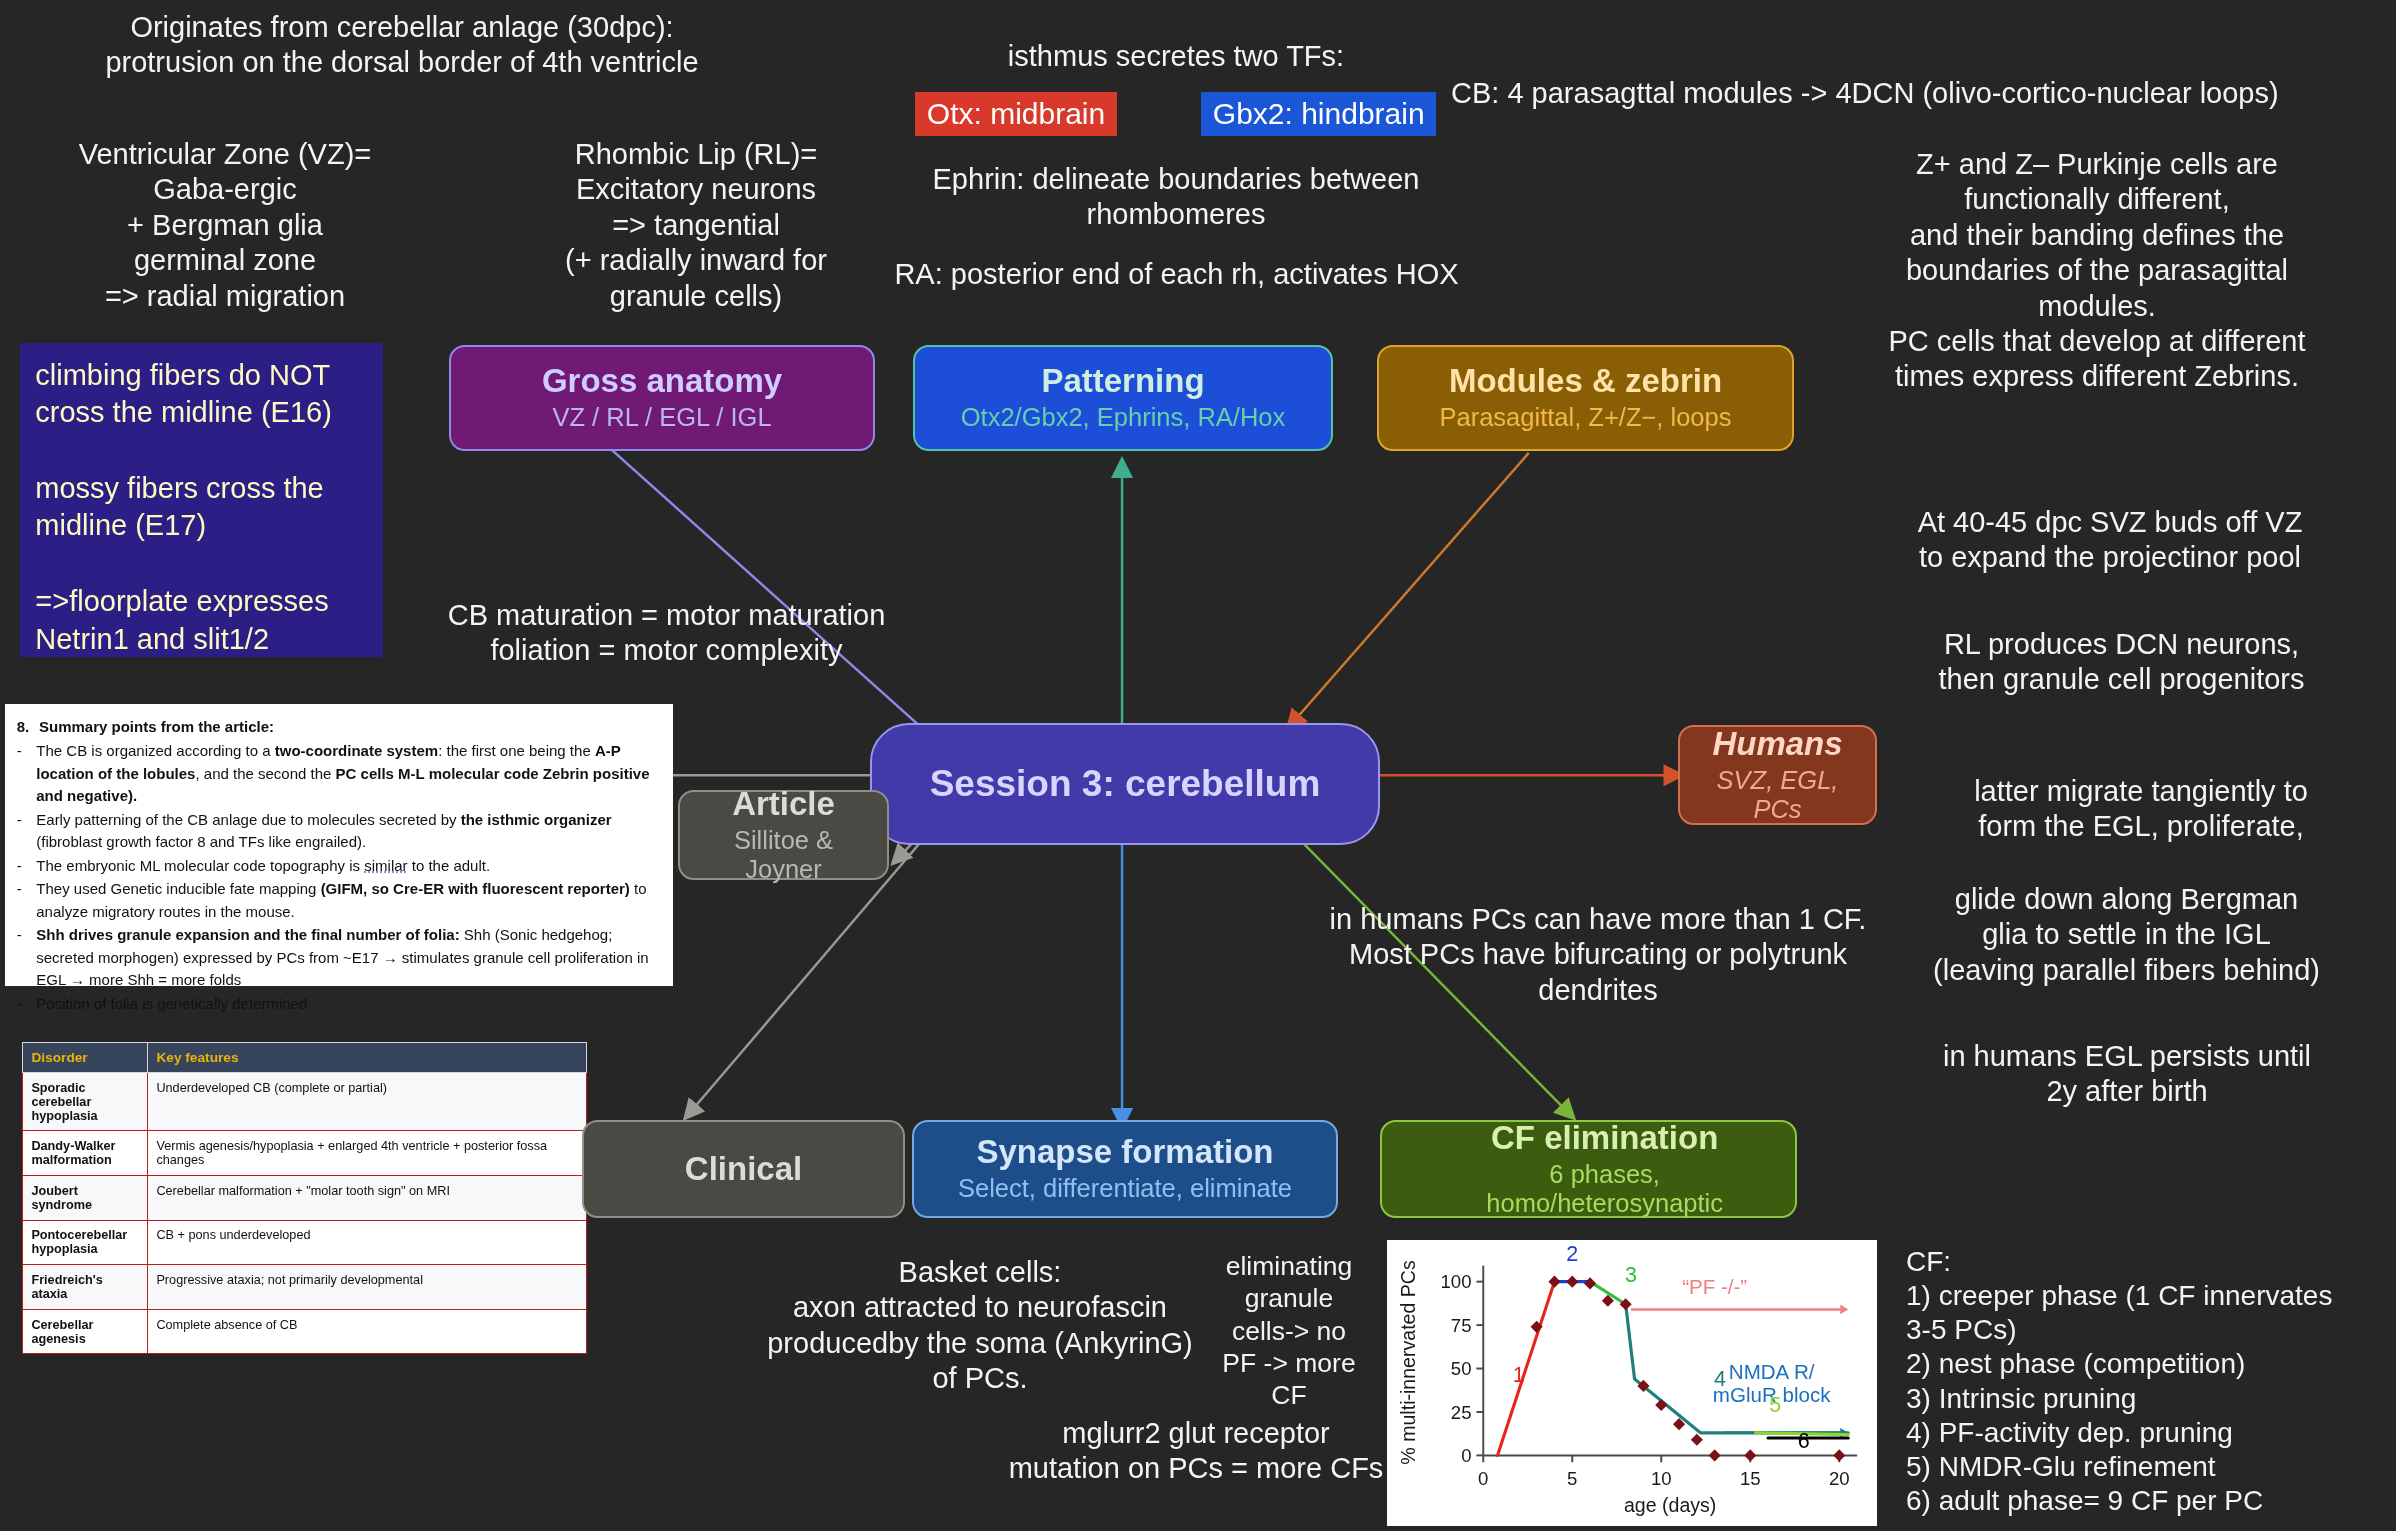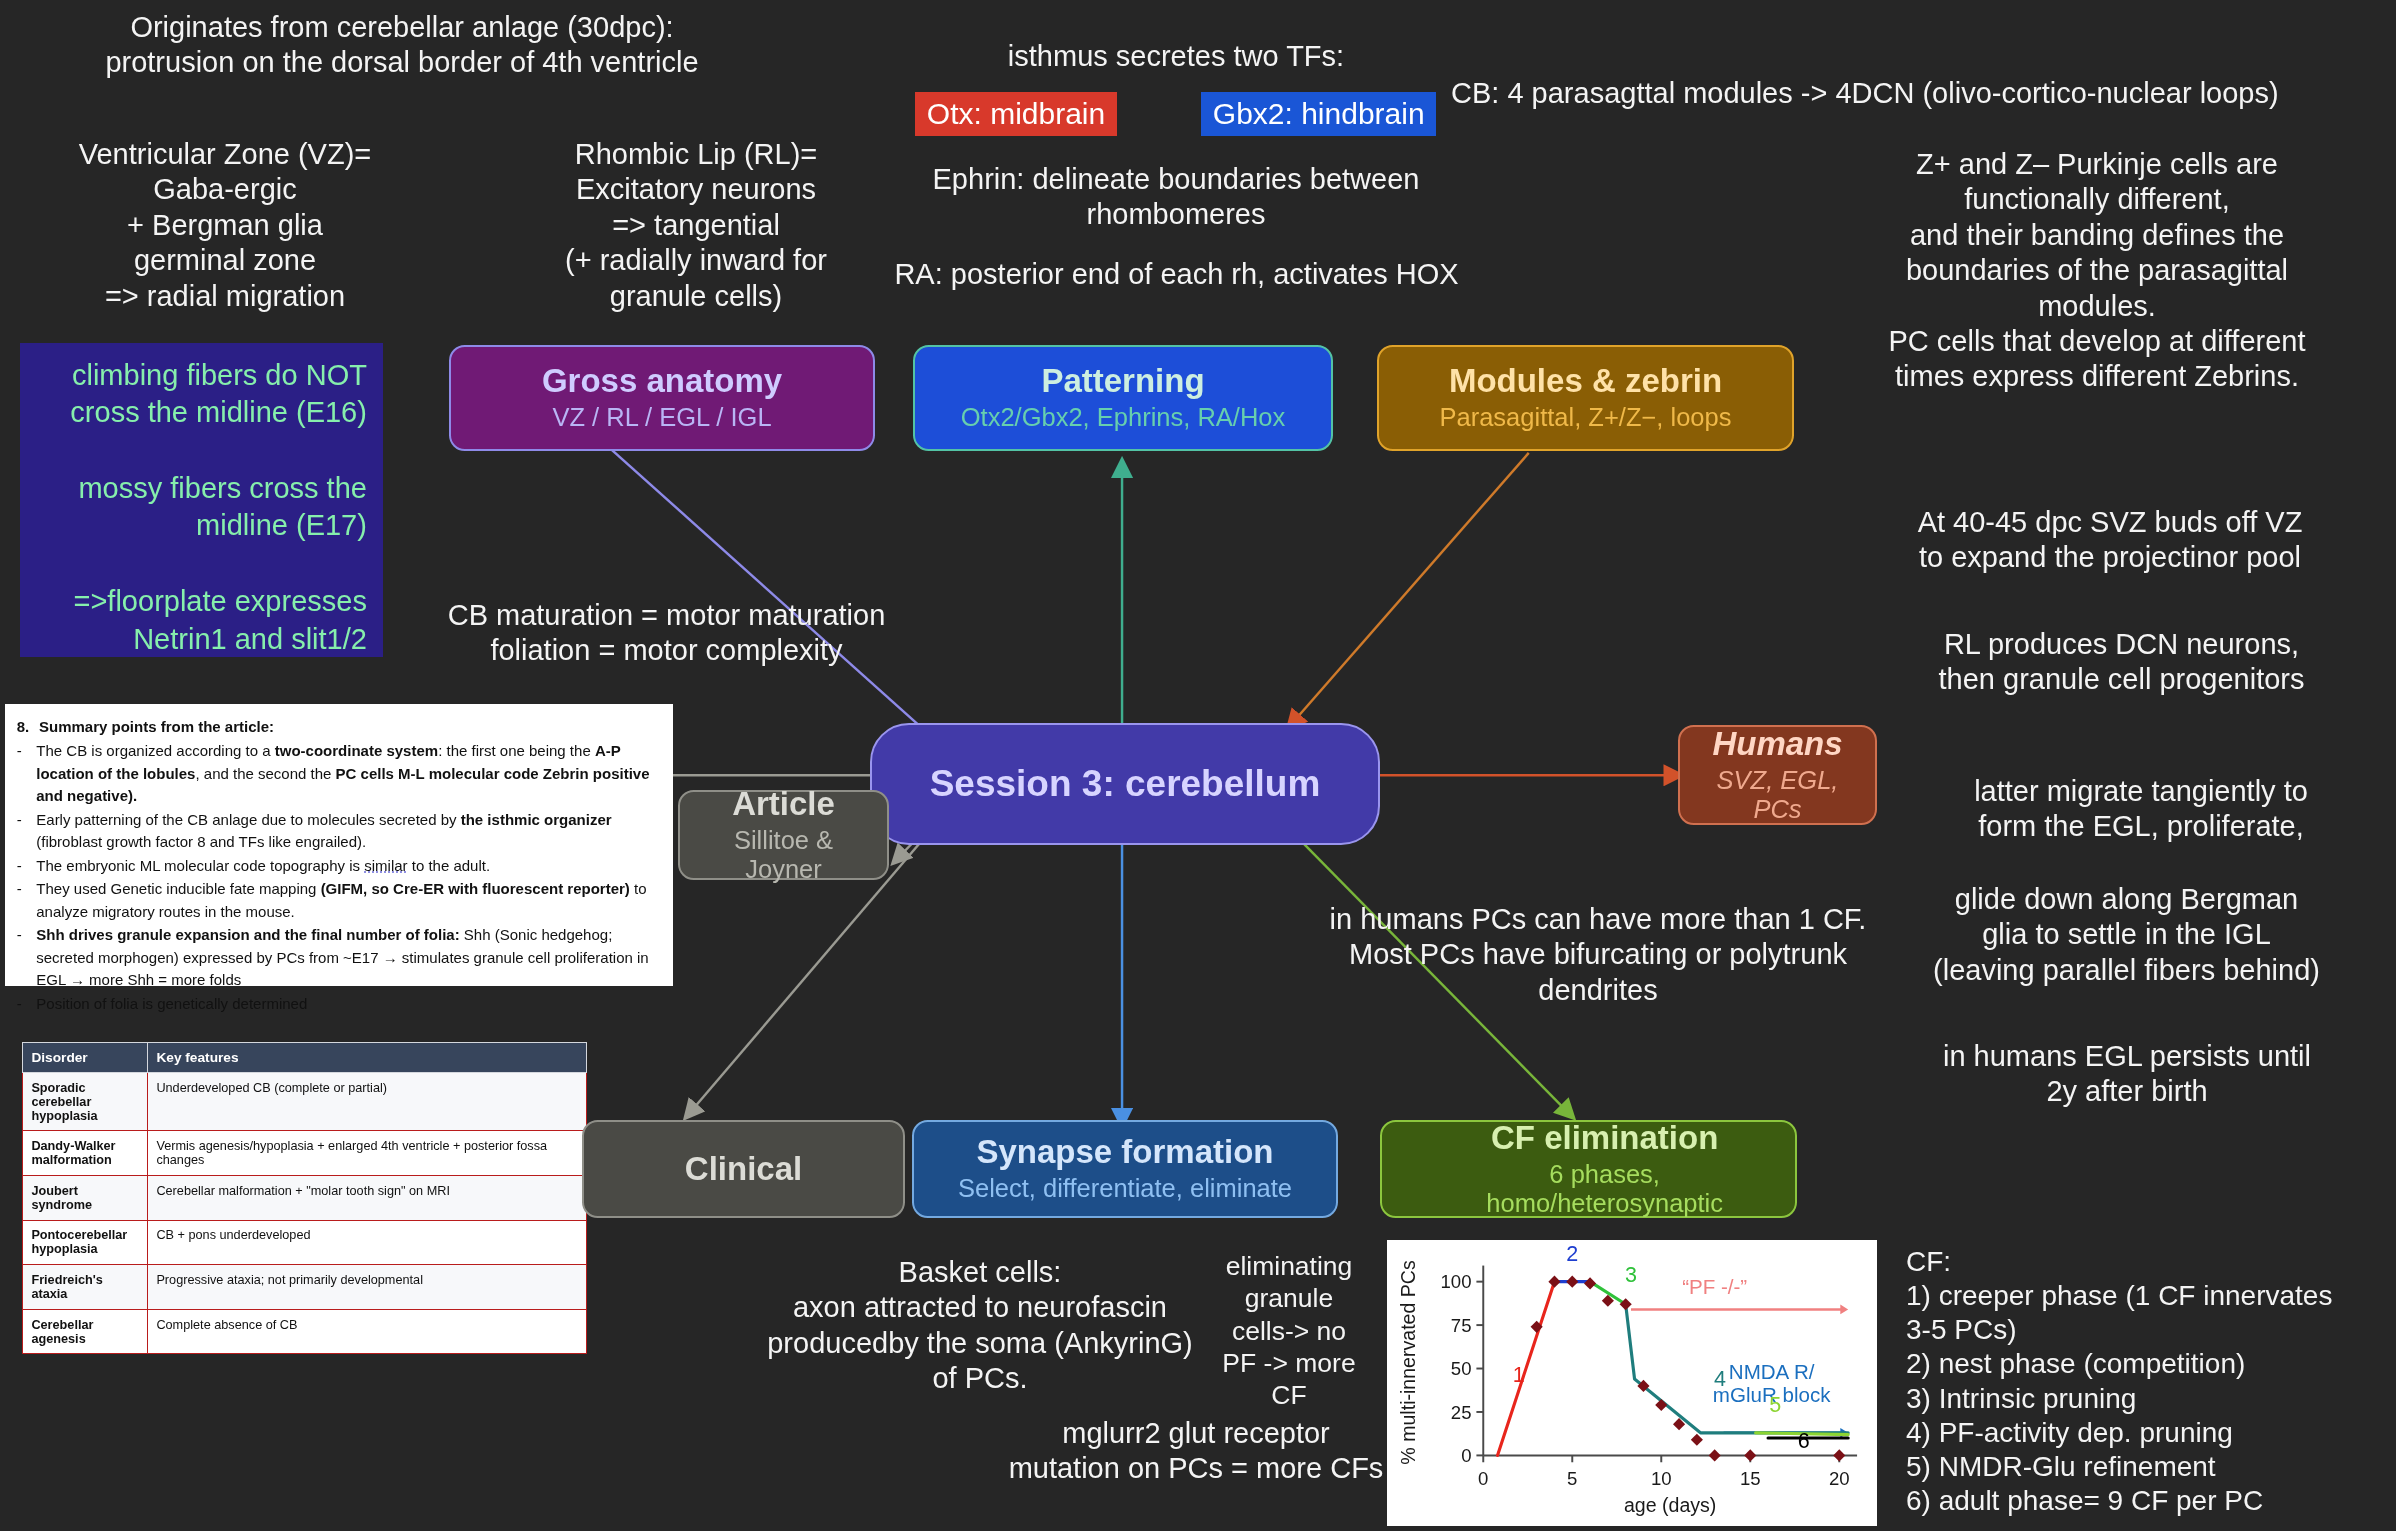--- a/index.html
+++ b/index.html
@@ -83,24 +83,24 @@
     padding:4.9px 11.8px;
     white-space:nowrap;
   }
   .chip-otx  { background:#d8392b; }
   .chip-gbx2 { background:#1a56d6; }
 
   
   #blue-box {
     position:absolute;
     background:#2b1f86;
-    color:#86efac;
+    color:#fef9c3;
     font-size:29px;
     line-height:1.3;
-    text-align:right;
+    text-align:left;
     padding:13.7px 15.7px;
     white-space:pre-line;
   }
 
   
   #summary-box {
     position:absolute;
     background:#ffffff;
     color:#111111;
     font-size:15px;
@@ -118,21 +118,21 @@
 
   
   #disorder-table {
     position:absolute;
     background:#ffffff;
     border-collapse:collapse;
     font-size:12.7px;
     color:#111;
   }
   #disorder-table th {
-    background:#37455c; color:#ffffff; text-align:left;
+    background:#37455c; color:#eab308; text-align:left;
     padding:6.9px 8.8px; font-size:13.7px; font-weight:bold;
     border:1px solid #d4d7dd;
   }
   #disorder-table td {
     border:1px solid #b91c1c; padding:7.8px 8.8px; vertical-align:top;
   }
   #disorder-table td.disorder { font-weight:bold; width:125px; }
   #disorder-table tr:nth-child(odd) td { background:#f7f8fa; }
   #disorder-table tr:nth-child(even) td { background:#ffffff; }
 

